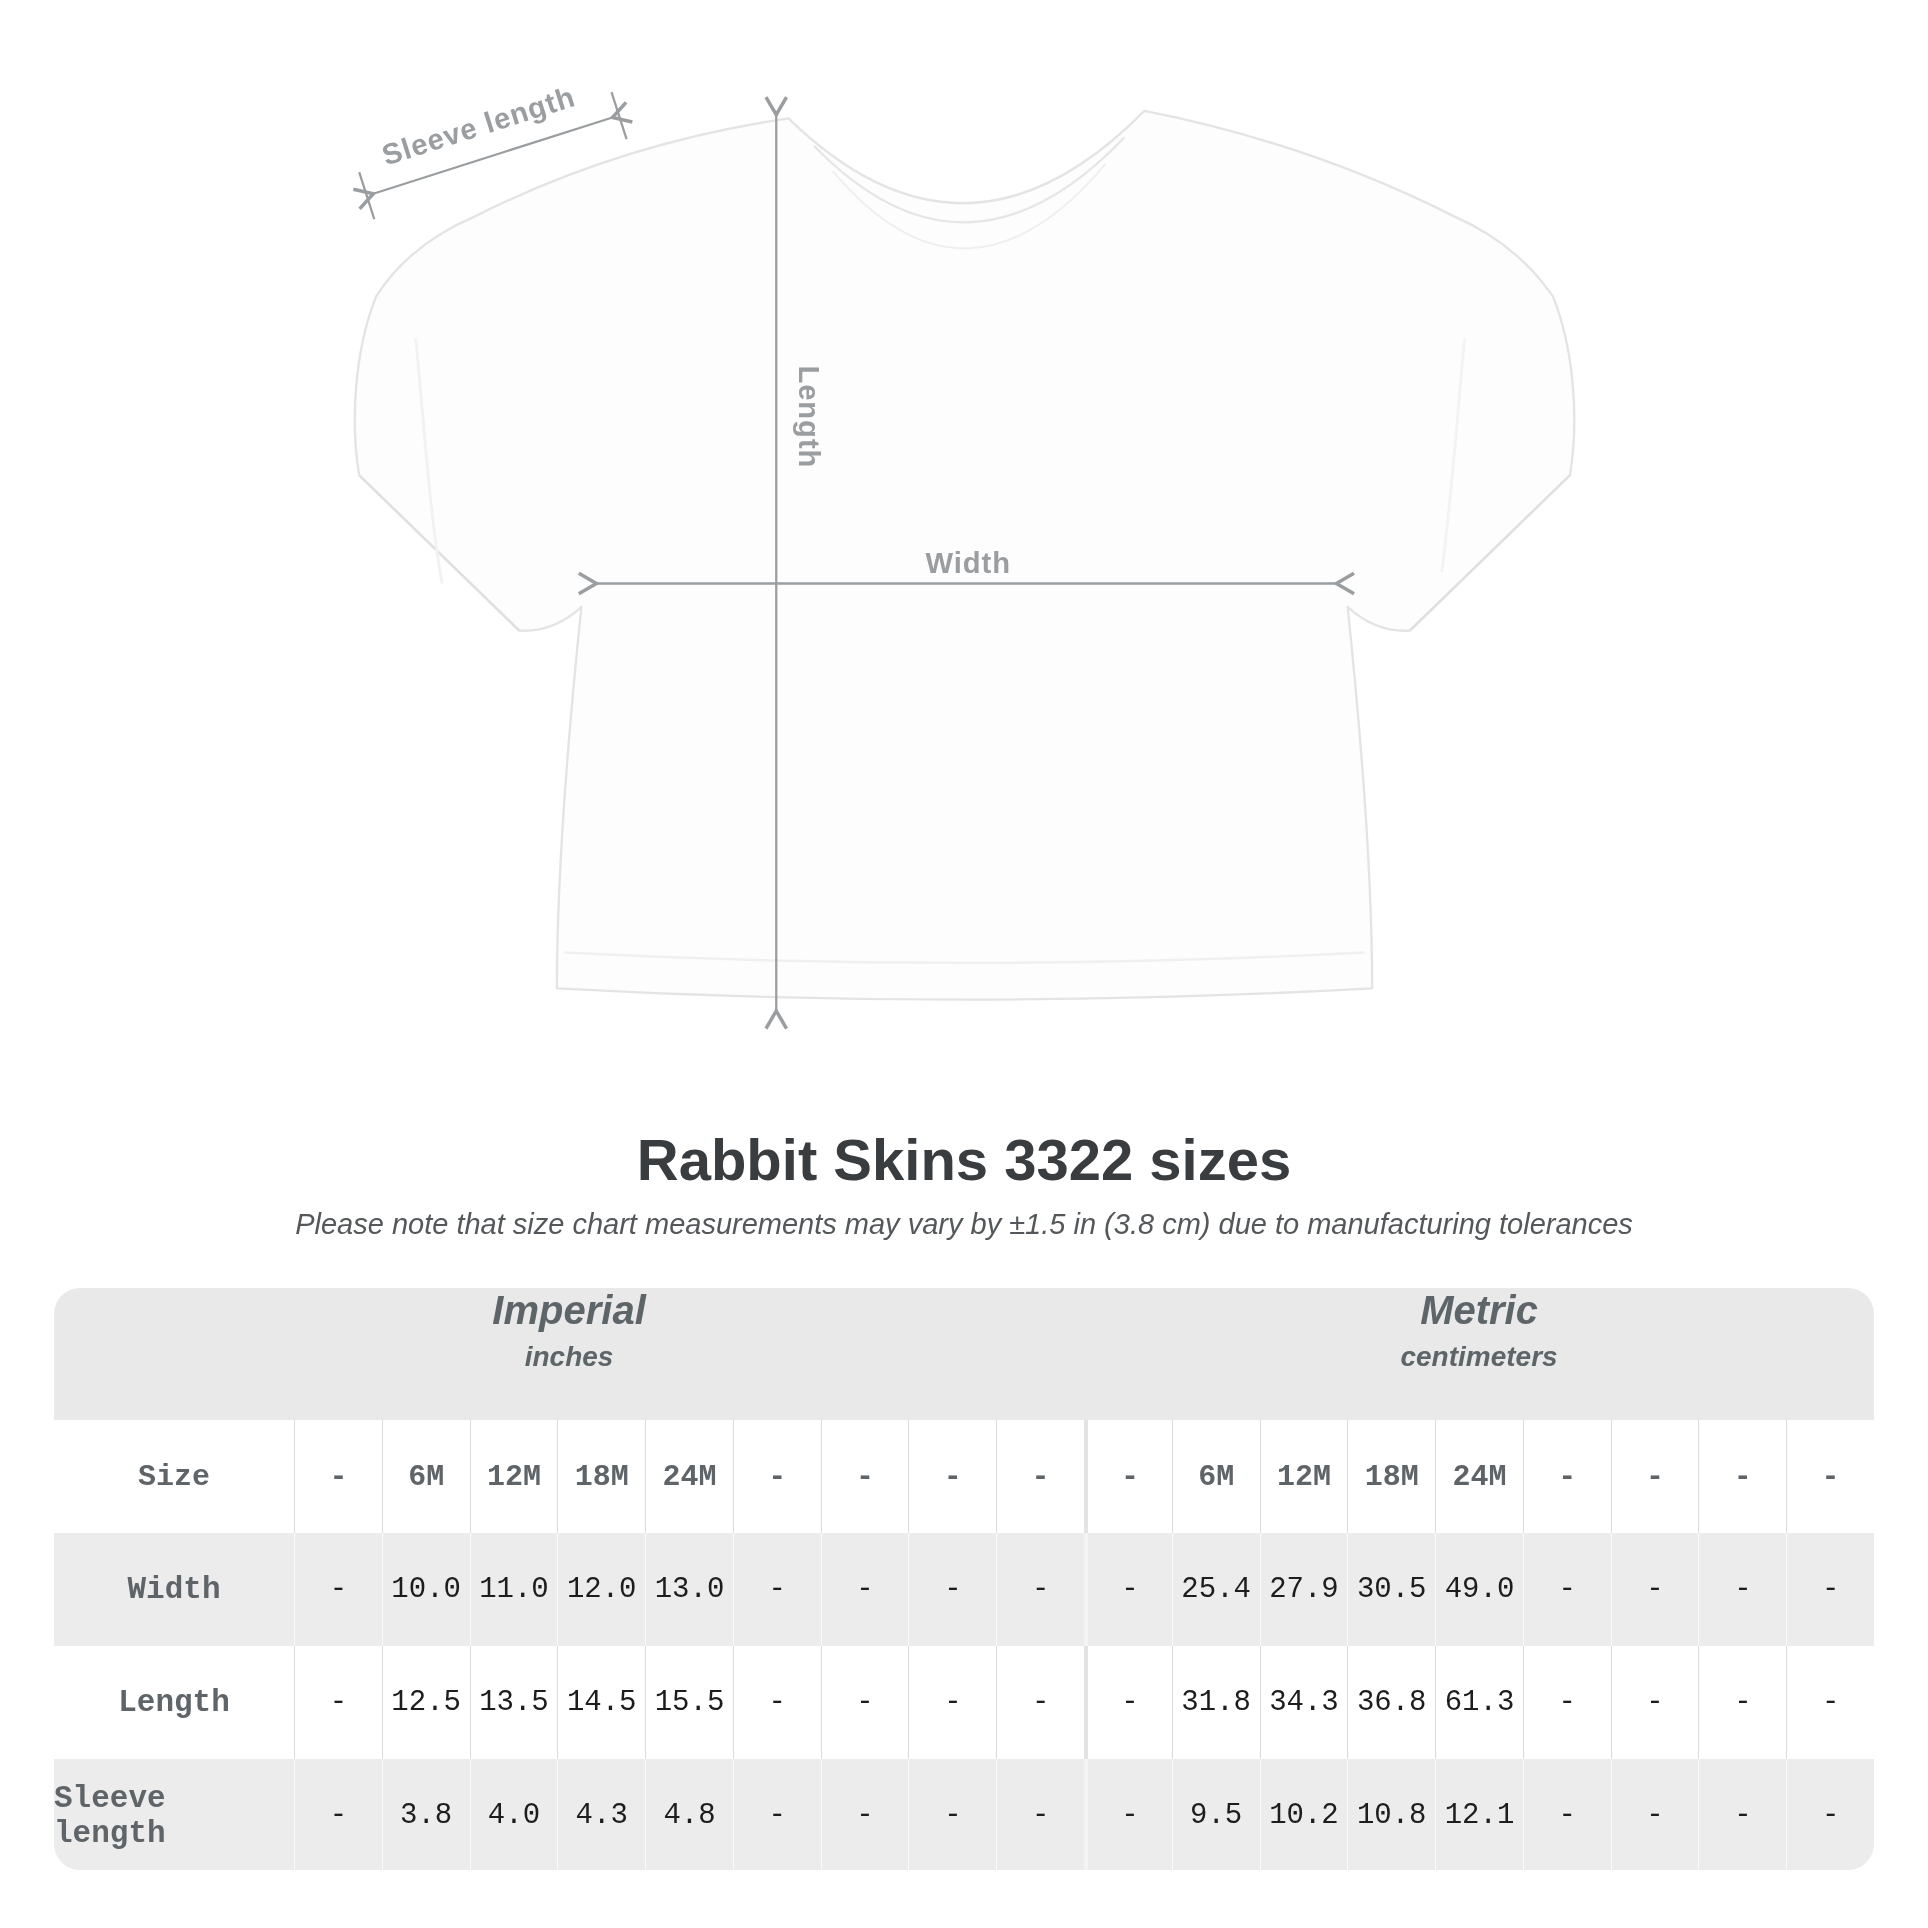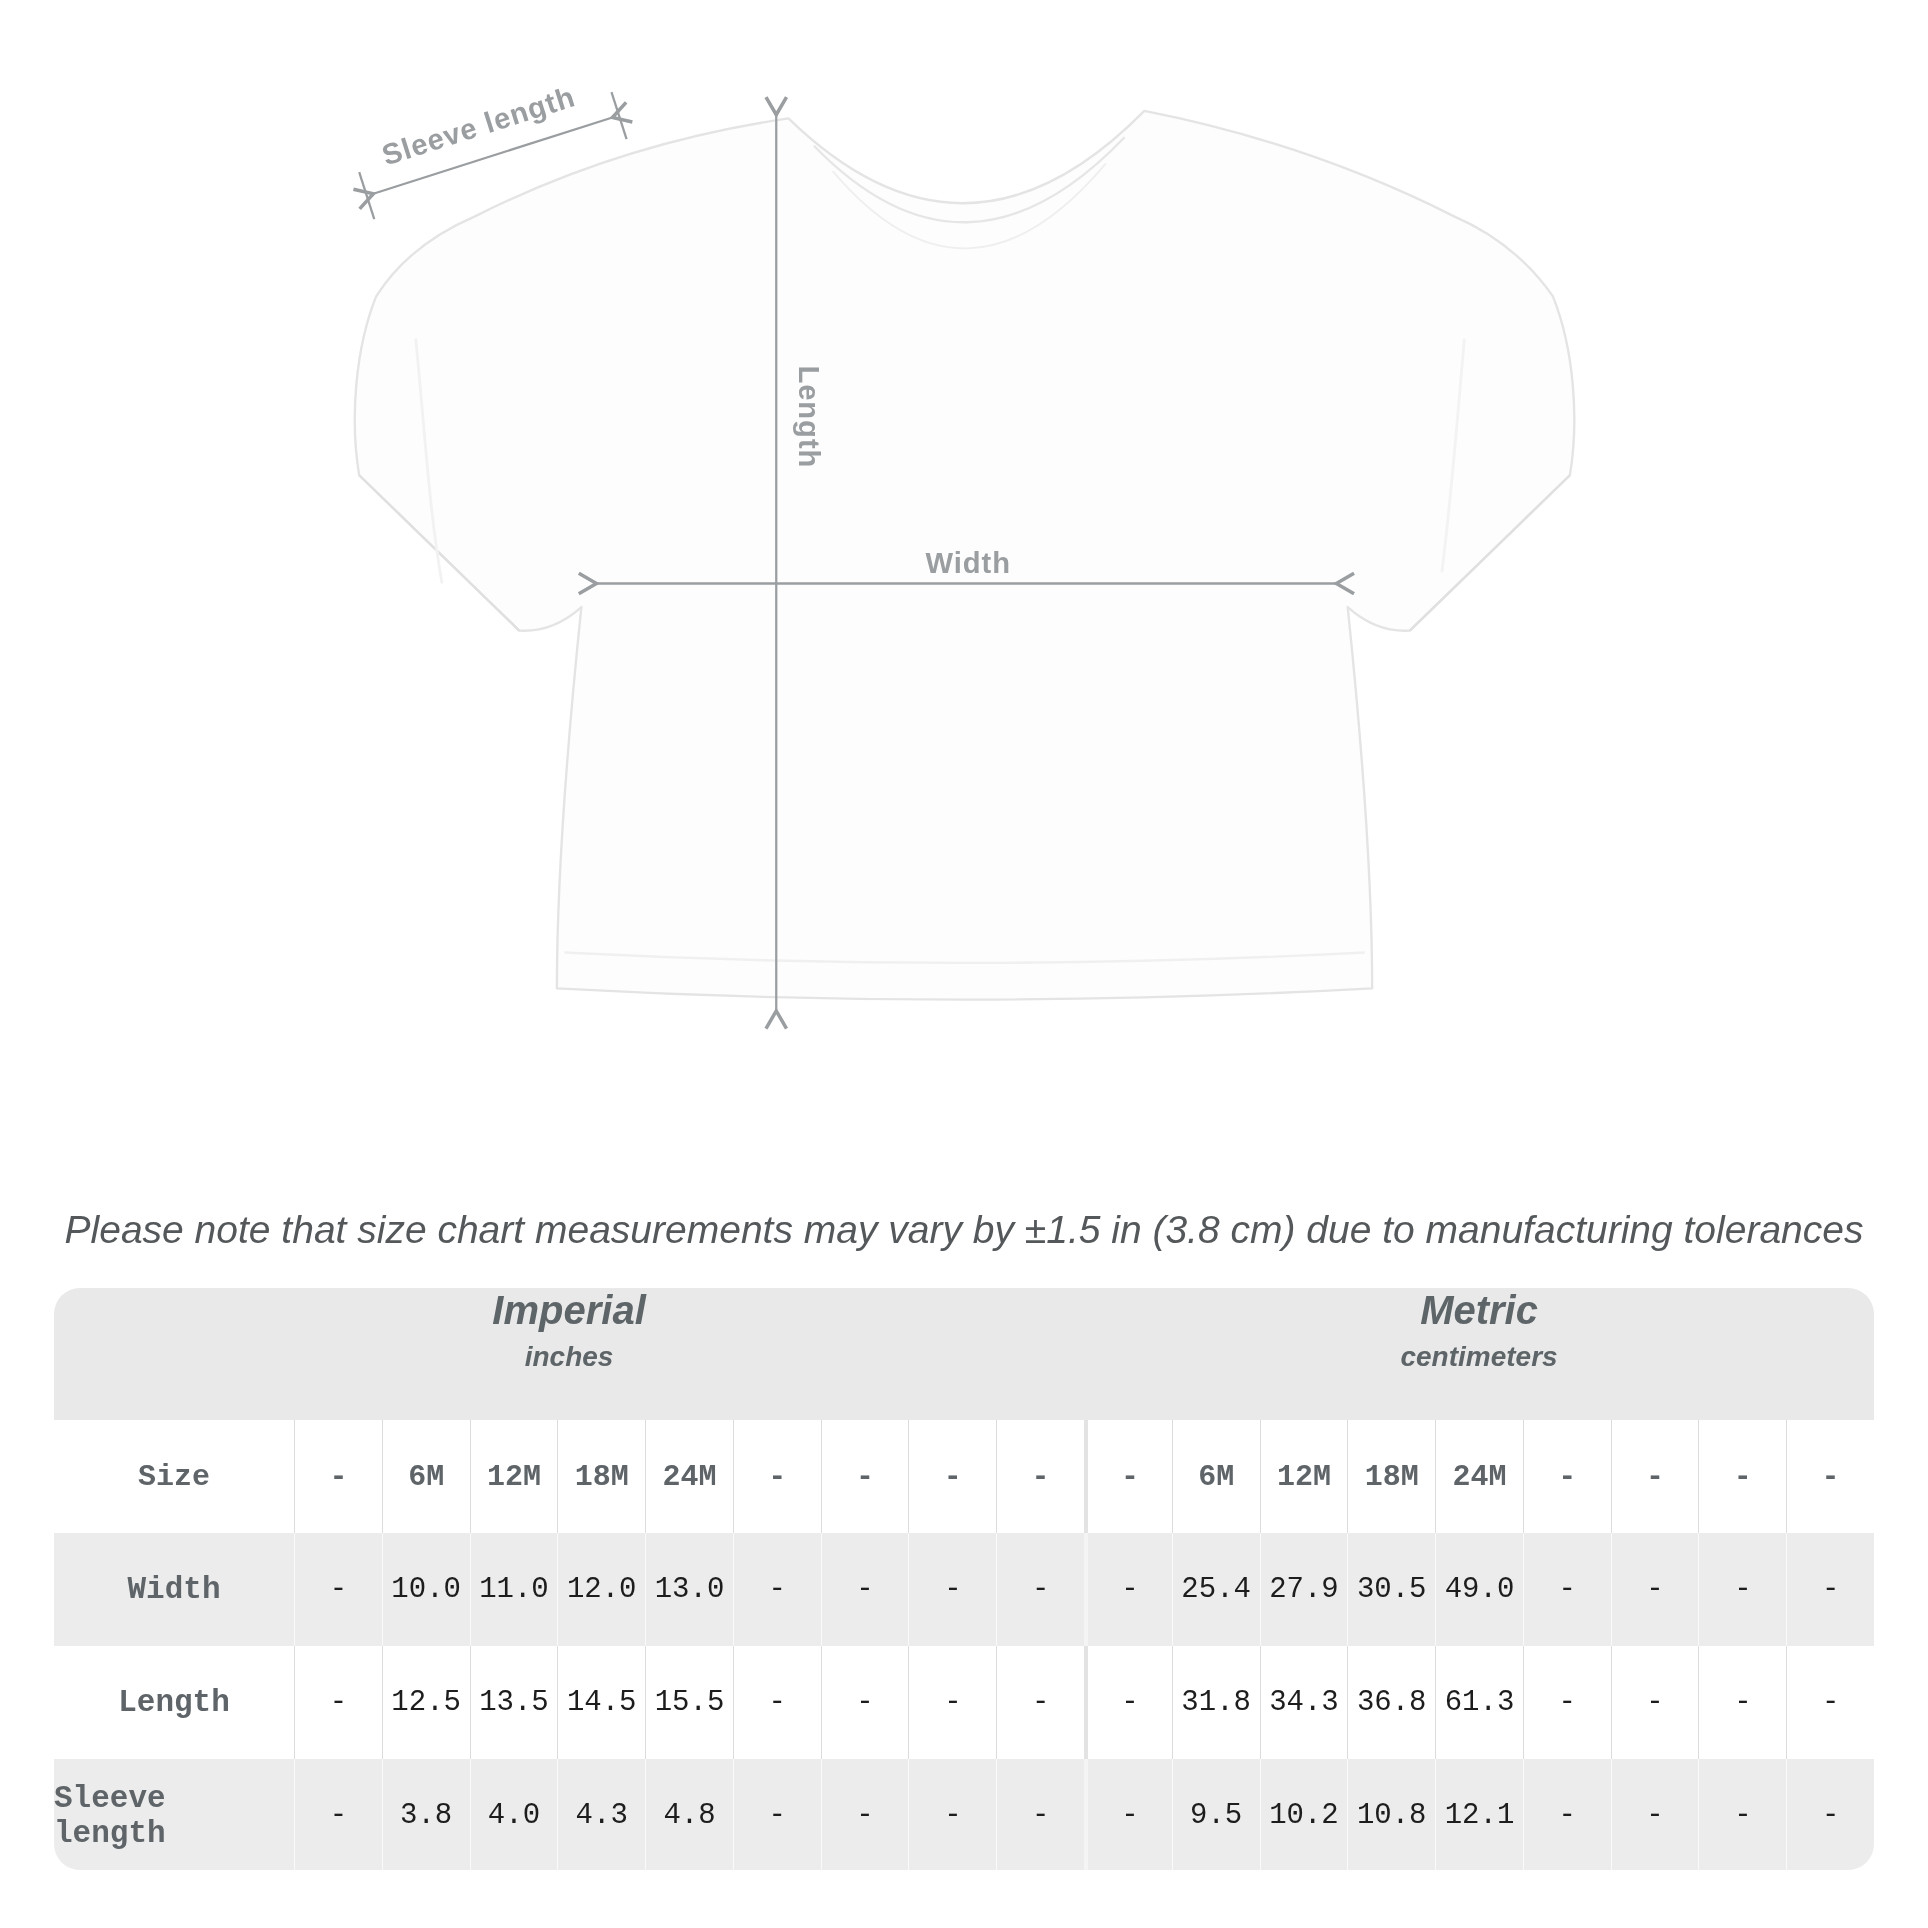--- a/index.html
+++ b/index.html
@@ -14,21 +14,21 @@
   .diagram-wrap { position:absolute; left:282px; top:56px; width:1318px; height:1055px; }
   .dim-text { font-family:"Liberation Sans", sans-serif; font-weight:bold; font-size:31px; fill:#9a9ea1; letter-spacing:1px; }
 
   
   .title {
     position:absolute; top:1126px; left:0; width:100%;
     text-align:center; font-size:58px; font-weight:bold; color:#3a3d40;
   }
   .note {
     position:absolute; top:1208px; left:0; width:100%;
-    text-align:center; font-style:italic; font-size:39px; color:#54585a;
+    text-align:center; font-style:italic; font-size:29px; color:#54585a;
   }
 
   
   .size-table {
     position:absolute; left:54px; top:1288px; width:1820px; height:582px;
     border-radius:26px; overflow:hidden; background:#ffffff;
   }
   .table-header { display:flex; height:132px; background:#e9e9e9; }
   .unit-block { display:flex; flex-direction:column; align-items:center; justify-content:flex-start; }
   .unit-block.imperial { width:56.6%; }
@@ -107,20 +107,21 @@
       <g stroke="#9a9ea1" stroke-width="2.4">
         <line x1="334" y1="560" x2="1120" y2="560" marker-start="url(#ah)" marker-end="url(#ah)"></line>
       </g>
 
       <text class="dim-text" text-anchor="middle" transform="translate(212,84) rotate(-17.6)">Sleeve length</text>
       <text class="dim-text" text-anchor="middle" transform="translate(549,383) rotate(90)">Length</text>
       <text class="dim-text" text-anchor="middle" x="729" y="549">Width</text>
     </svg>
   </div>
 
+  <div class="title">Rabbit Skins 3322 sizes</div>
   <div class="note">Please note that size chart measurements may vary by ±1.5 in (3.8 cm) due to manufacturing tolerances</div>
 
   <div class="size-table">
     <div class="table-header">
       <div class="unit-block imperial">
         <div class="unit-name">Imperial</div>
         <div class="unit-sub">inches</div>
       </div>
       <div class="unit-block metric">
         <div class="unit-name">Metric</div>

